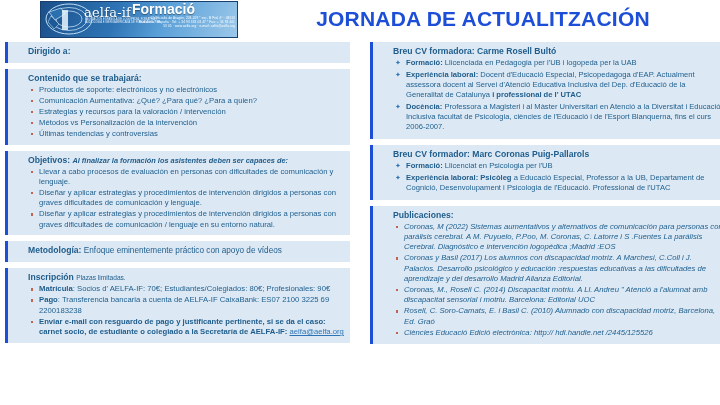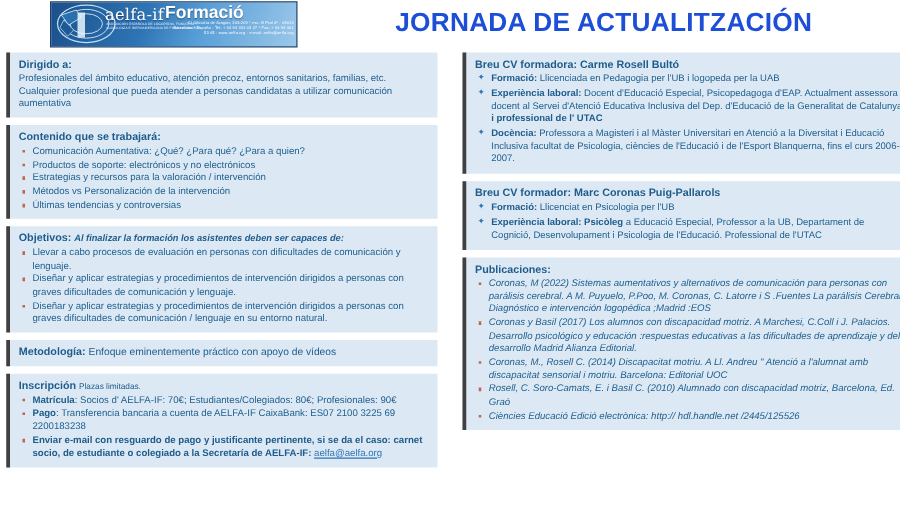--- a/index.html
+++ b/index.html
@@ -44,22 +44,22 @@
     font-size:21px;font-weight:bold;color:#1d4ed8;
     letter-spacing:.2px;
   }
 
   
   .col-left{position:absolute;left:5px;top:42px;width:345px;}
   .col-right{position:absolute;left:370px;top:42px;width:360px;}
 
   .box{
     background:#dce9f5;
-    border-left:3px solid #404040;
-    padding:4px 6px 5px 7px;
+    border-left:3px solid #1d4ed8;
+    padding:4px 6px 5px 20px;
     margin-bottom:6px;
     box-sizing:border-box;
   }
 
   h2.bt{
     margin:0 0 2px 0;
     font-size:8.6px;font-weight:bold;color:#1f5c8b;
   }
   h2.bt .ital{font-style:italic;font-size:7.4px;font-weight:bold;}
   h2.bt .norm{font-weight:normal;font-size:8.2px;}
@@ -122,28 +122,27 @@
       <div class="logo-addr">C/ Oficialía de Aragón, 203-209 * esc. B Pral 4ª · 08013 Barcelona * España · Tel: + 34 93 333 03 47 * Fax: + 34 93 401 53 05 · www.aelfa.org · e-mail: aelfa@aelfa.org</div>
     </div>
     <div class="formacio">Formació</div>
     <div class="main-title">JORNADA DE ACTUALITZACIÓN</div>
   </div>
 
   <div class="col-left">
 
     <div class="box">
       <h2 class="bt">Dirigido a:</h2>
-      <p class="body">Profesionales del ámbito educativo, atención precoz, entornos sanitarios, familias, etc.  Cualquier profesional que pueda atender a personas candidatas a utilizar comunicación aumentativa</p>
     </div>
 
     <div class="box">
       <h2 class="bt">Contenido que se trabajará:</h2>
       <ul class="bul">
+        <li>Productos de soporte: electrónicos y no electrónicos</li>
         <li>Comunicación  Aumentativa: ¿Qué? ¿Para qué? ¿Para a quien?</li>
-        <li>Productos de soporte: electrónicos y no electrónicos</li>
         <li>Estrategias y recursos para la valoración / intervención</li>
         <li>Métodos vs Personalización de la intervención</li>
         <li>Últimas tendencias y controversias</li>
       </ul>
     </div>
 
     <div class="box">
       <h2 class="bt">
         <span>Objetivos:</span>
         <span class="ital">Al finalizar la formación los asistentes  deben ser capaces de:</span>

